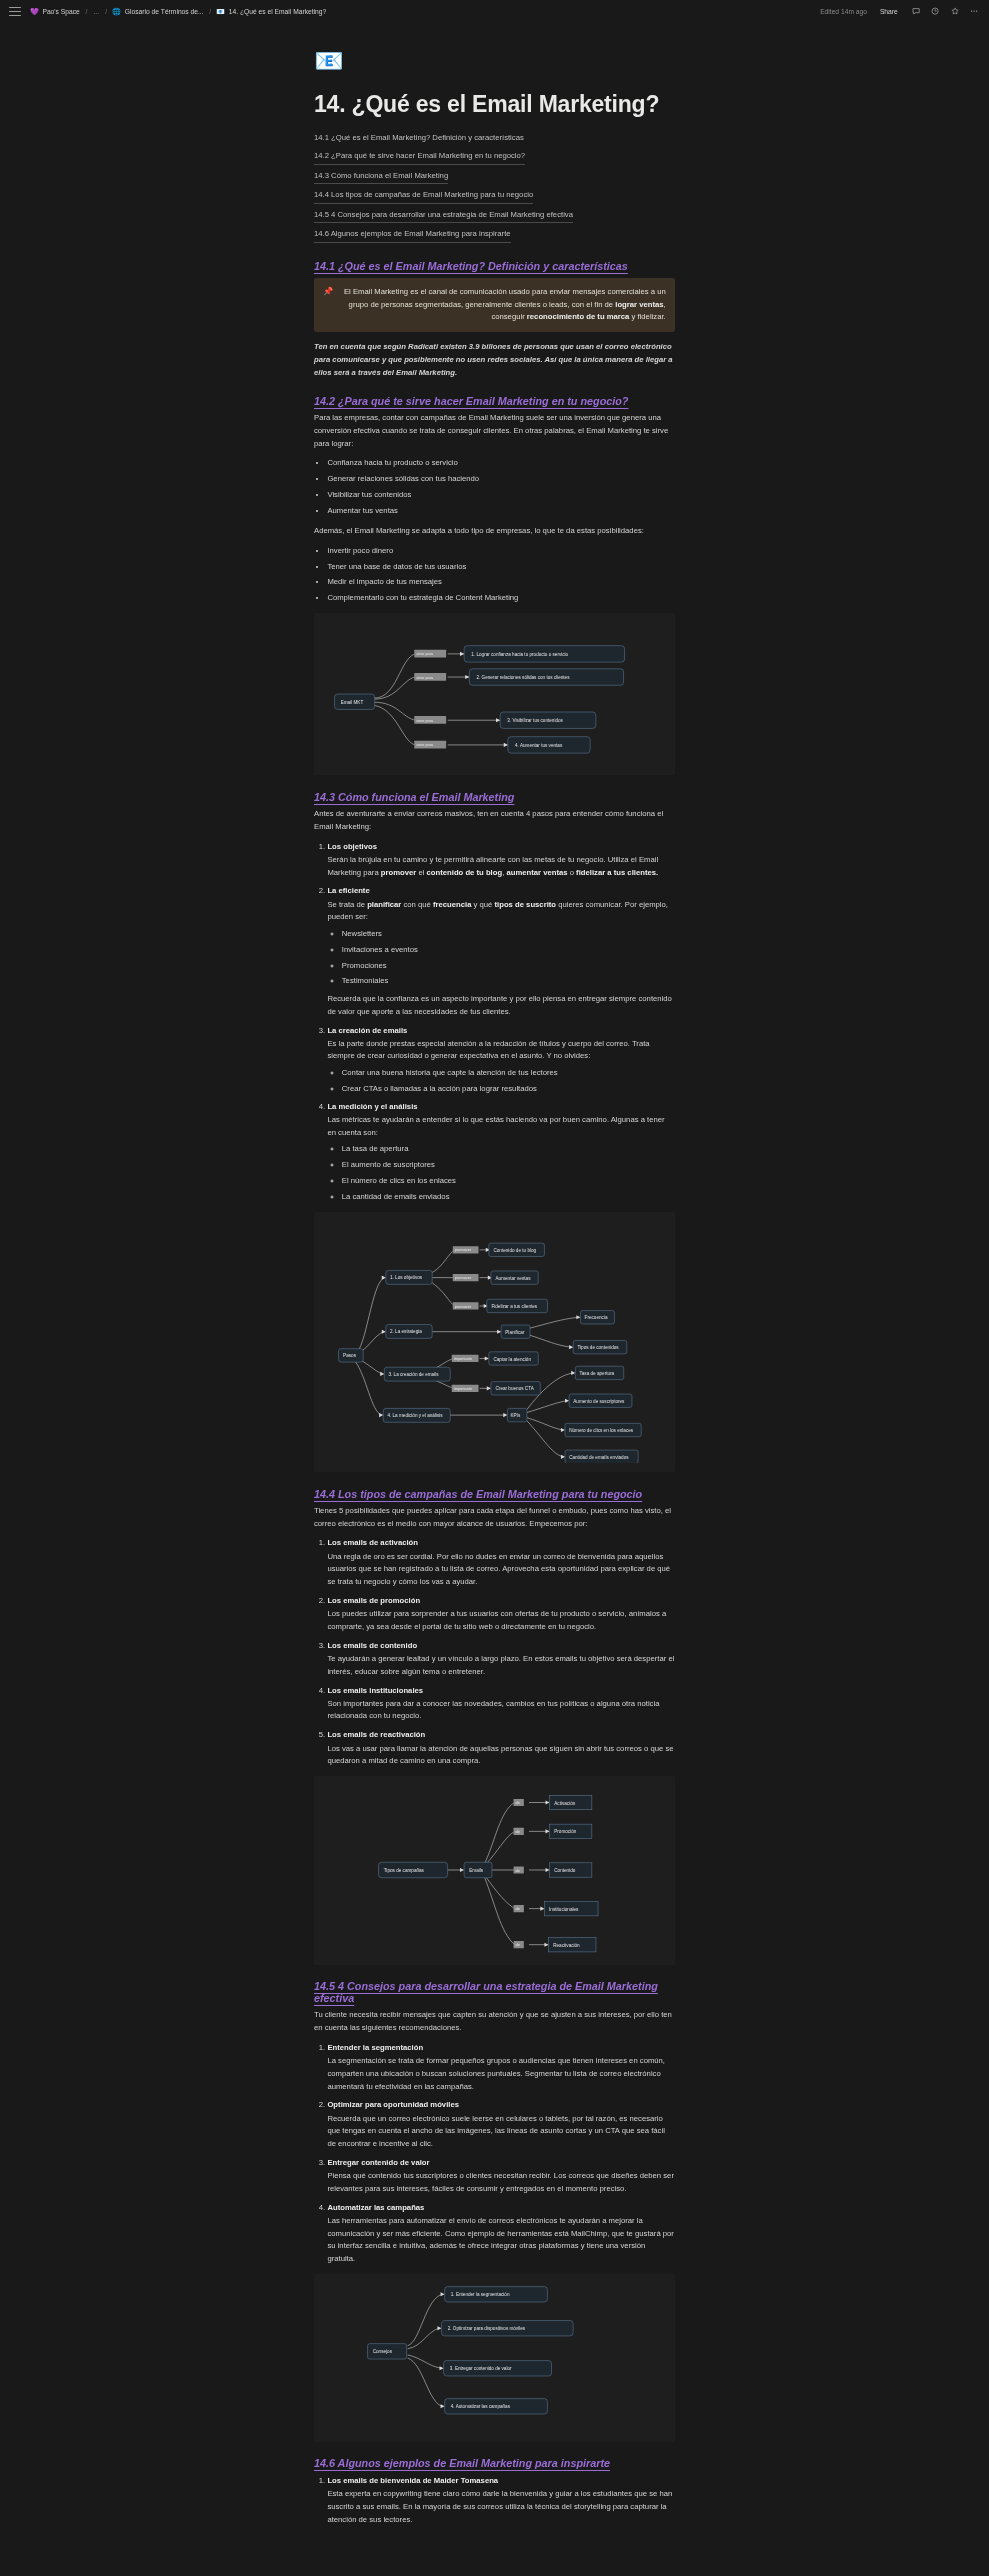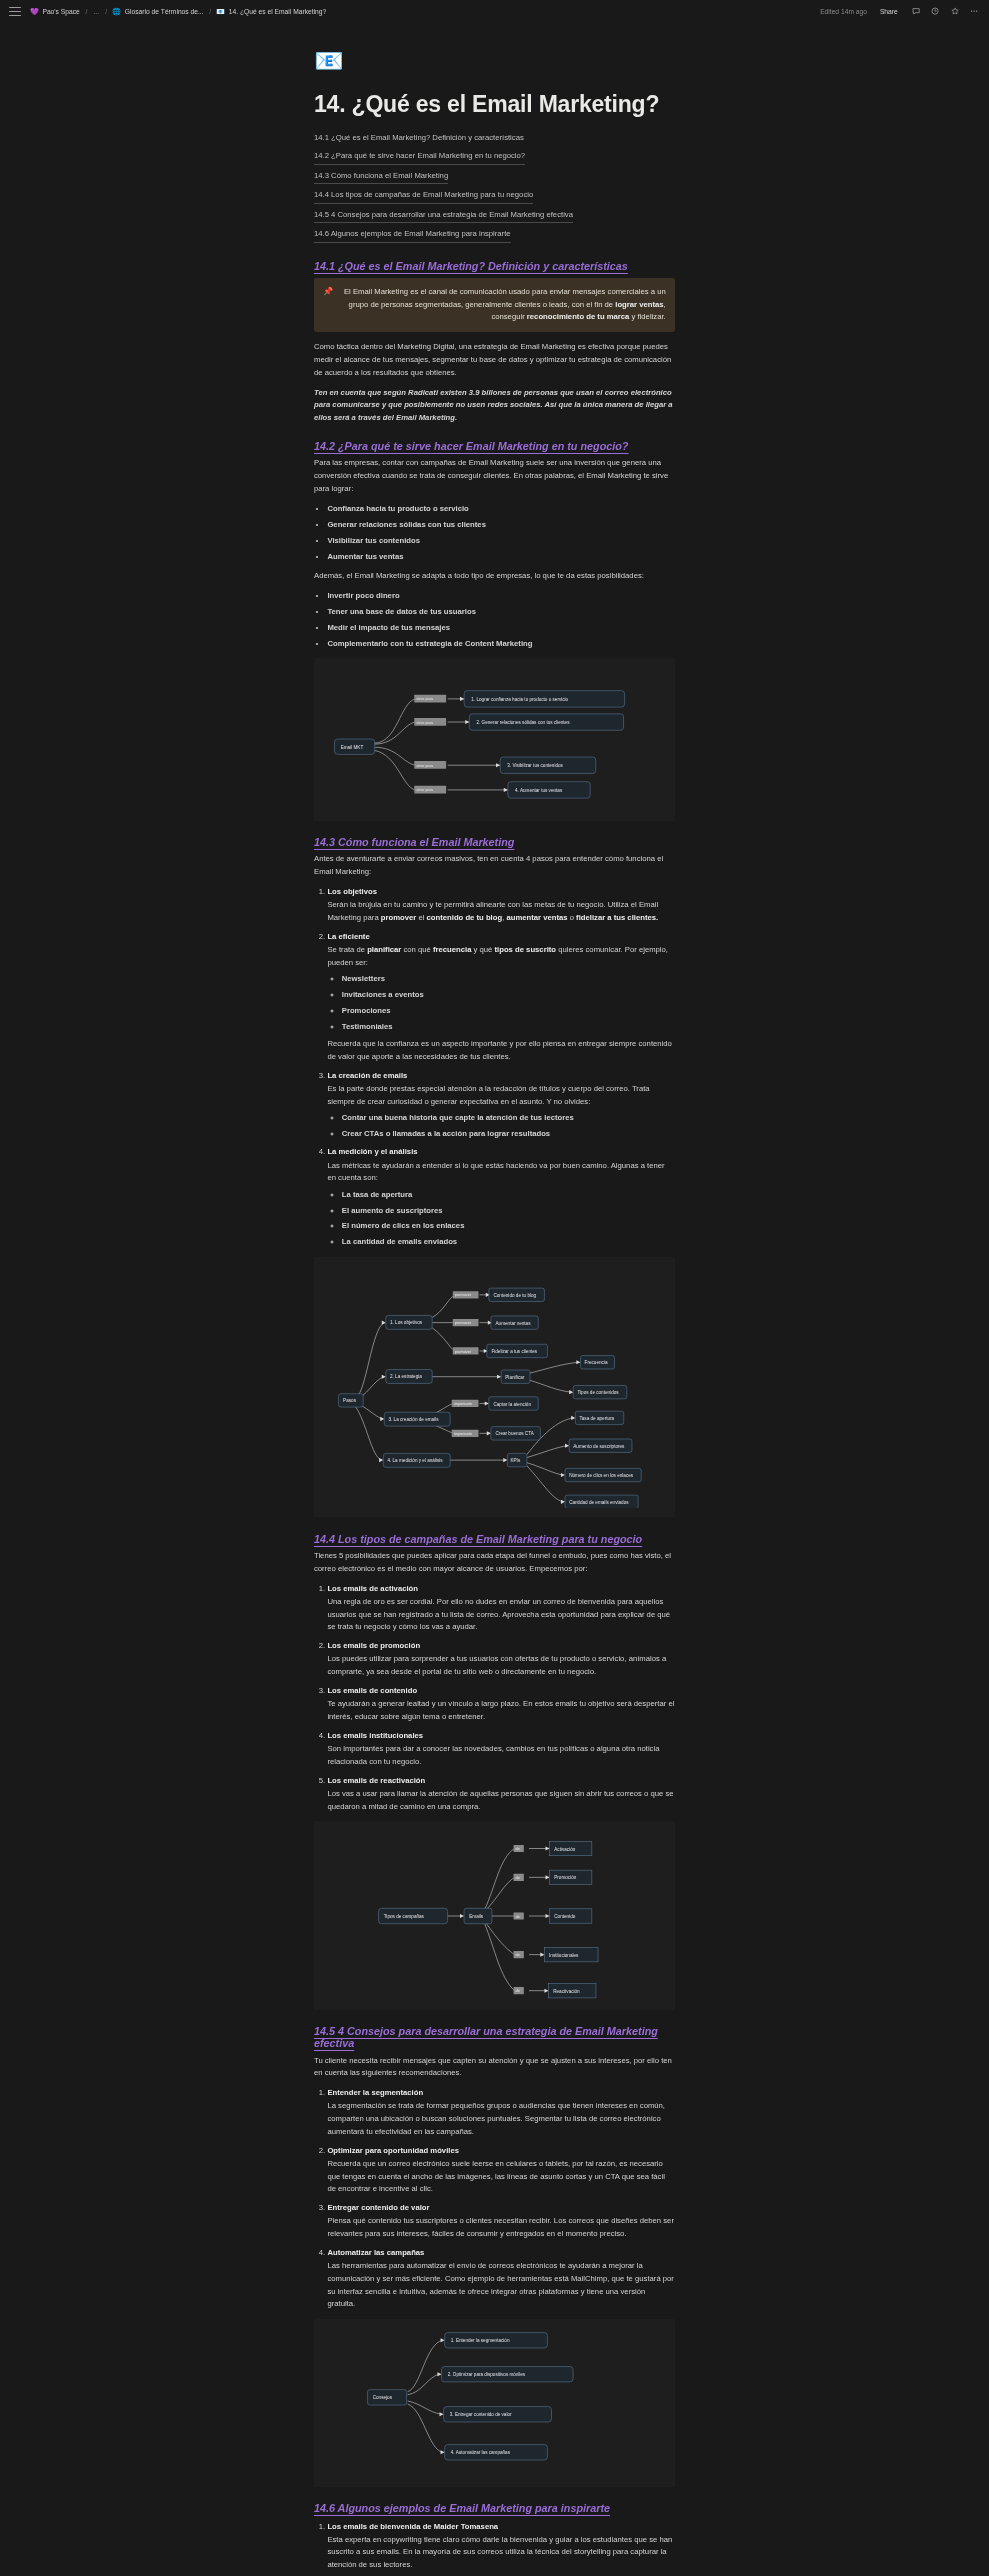--- a/index.html
+++ b/index.html
@@ -52,21 +52,21 @@
   h2.sec{
     font-size:10.8px; font-weight:700; font-style:italic; color:#9a6dd7;
     margin:15.5px 0 5.2px 0; text-decoration:underline; text-underline-offset:2.6px;
     text-decoration-thickness:0.5px; cursor:pointer; width:fit-content;
   }
   p.body{ font-size:7.7px; line-height:1.65; color:#d4d4d4; margin:0 0 7.2px 0;}
   p.body.bolditalic{ font-weight:700; font-style:italic; }
   strong{ color:#eeeeee; font-weight:700; }
 
   ul.bul{ margin:2.1px 0 7.2px 0; padding-left:13.4px; }
-  ul.bul li{ font-size:7.7px; line-height:1.6; color:#d4d4d4; margin:3.6px 0;font-weight:bold;}
+  ul.bul li{ font-size:7.7px; line-height:1.6; color:#d4d4d4; margin:3.6px 0;}
   ul.bul.inner{ padding-left:14.4px; margin:3.1px 0 5.2px 0;}
 
   ol.num{ margin:2.1px 0 7.2px 0; padding-left:13.4px; }
   ol.num > li{ font-size:7.7px; line-height:1.65; color:#d4d4d4; margin:6.2px 0;}
   ol.num > li .hd{ font-weight:700; color:#ededed; display:block; }
   ol.num > li .txt{ display:block; margin-top:0.5px; }
 
   
   .callout{
     background:#3b3124; border-radius:2.1px; padding:8.2px 9.3px;
@@ -157,28 +157,27 @@
     <a>14.4 Los tipos de campañas de Email Marketing para tu negocio</a>
     <a>14.5 4 Consejos para desarrollar una estrategia de Email Marketing efectiva</a>
     <a>14.6 Algunos ejemplos de Email Marketing para inspirarte</a>
   </div>
 
   <h2 class="sec">14.1 ¿Qué es el Email Marketing? Definición y características</h2>
   <div class="callout">
     <span class="pin">📌</span>
     <div class="ctext">El Email Marketing es el canal de comunicación usado para enviar mensajes comerciales a un grupo de personas segmentadas, generalmente clientes o leads, con el fin de <strong>lograr ventas</strong>, conseguir <strong>reconocimiento de tu marca</strong> y fidelizar.</div>
   </div>
-  <p class="body">Como táctica dentro del Marketing Digital, una estrategia de Email Marketing es efectiva porque puedes medir el alcance de tus mensajes, segmentar tu base de datos y optimizar tu estrategia de comunicación de acuerdo a los resultados que obtienes.</p>
   <p class="body bolditalic">Ten en cuenta que según Radicati existen 3.9 billones de personas que usan el correo electrónico para comunicarse y que posiblemente no usen redes sociales. Así que la única manera de llegar a ellos será a través del Email Marketing.</p>
 
   <h2 class="sec">14.2 ¿Para qué te sirve hacer Email Marketing en tu negocio?</h2>
   <p class="body">Para las empresas, contar con campañas de Email Marketing suele ser una inversión que genera una conversión efectiva cuando se trata de conseguir clientes. En otras palabras, el Email Marketing te sirve para lograr:</p>
   <ul class="bul">
     <li>Confianza hacia tu producto o servicio</li>
-    <li>Generar relaciones sólidas con tus clientes</li>
+    <li>Generar relaciones sólidas con tus haciendo</li>
     <li>Visibilizar tus contenidos</li>
     <li>Aumentar tus ventas</li>
   </ul>
   <p class="body">Además, el Email Marketing se adapta a todo tipo de empresas, lo que te da estas posibilidades:</p>
   <ul class="bul">
     <li>Invertir poco dinero</li>
     <li>Tener una base de datos de tus usuarios</li>
     <li>Medir el impacto de tus mensajes</li>
     <li>Complementarlo con tu estrategia de Content Marketing</li>
   </ul>

